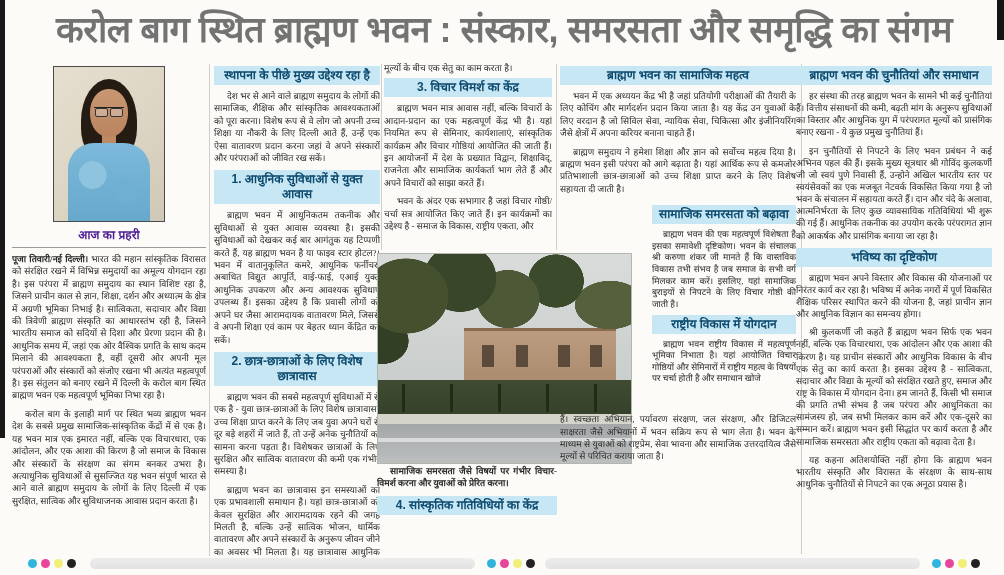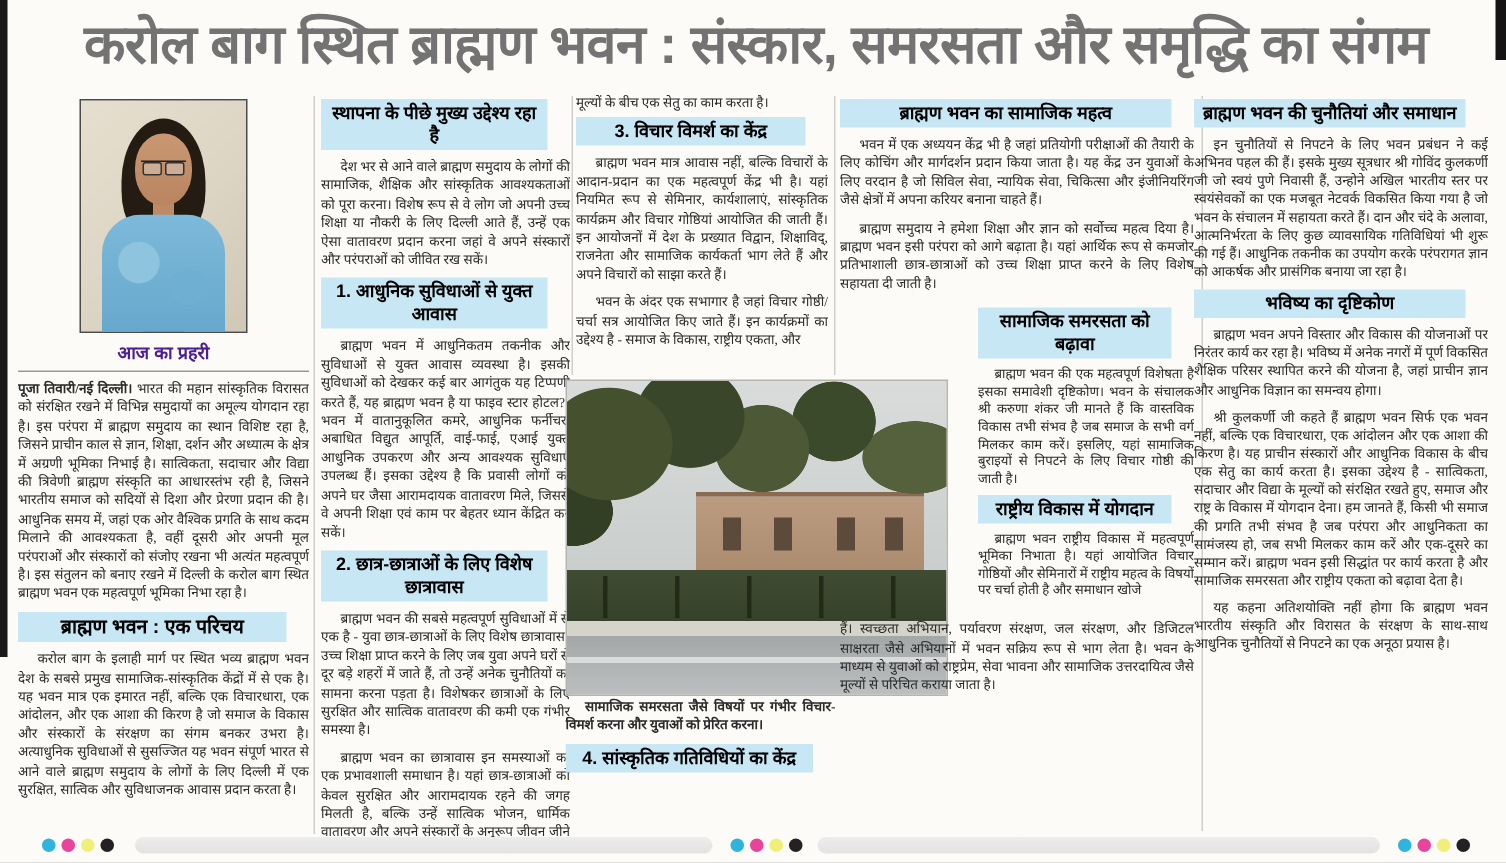--- a/index.html
+++ b/index.html
@@ -10,21 +10,21 @@
   .edge-right{position:absolute;right:0;top:0;width:7px;height:40px;background:#141414;}
   
   .headline{position:absolute;left:14px;top:4px;width:980px;height:52px;
     font-family:"Liberation Sans","DejaVu Sans",sans-serif;font-weight:700;font-size:36px;
     color:#737373;text-align:center;white-space:nowrap;overflow:hidden;letter-spacing:-0.5px;}
   
   .col{position:absolute;overflow:hidden;text-align:justify;}
   .col p{margin:0 0 6px 0;font-size:9px;line-height:1.38;text-indent:13px;}
   .col p.no-indent{text-indent:0;}
   .col .lead{font-size:9px;line-height:1.38;margin:0 0 4px 0;text-indent:0;}
-  h3.sec{margin:4px 15px 5px 0;padding:2px 3px;background:#c8e7f4;color:#000000;
+  h3.sec{margin:4px 0 5px 0;padding:2px 3px;background:#c8e7f4;color:#0c4a6e;
     font-family:"Liberation Sans","DejaVu Sans",sans-serif;font-weight:700;font-size:12px;
     text-align:center;line-height:1.25;}
   h3.sec.small{font-size:12px;}
   b.byline{margin-right:3px;}
   
   #col1{left:12px;top:62px;width:194px;height:506px;}
   .portrait-frame{width:110px;height:154px;margin:4px auto 4px auto;border:1px solid #4a4a4a;
     position:relative;overflow:hidden;background:linear-gradient(135deg,#e6dfcf 0%,#dcd5c4 55%,#cfc8b6 100%);}
   .portrait-hair{position:absolute;left:27px;top:12px;width:56px;height:84px;border-radius:50% 50% 42% 42%;background:#241c12;}
   .portrait-hair-long{position:absolute;left:30px;top:58px;width:50px;height:96px;border-radius:14px;background:#2a2115;}
@@ -104,21 +104,20 @@
       <div class="portrait-hair-long"></div>
       <div class="portrait-hair"></div>
       <div class="portrait-neck"></div>
       <div class="portrait-shirt"></div>
       <div class="portrait-face"></div>
       <div class="portrait-glasses"></div>
     </div>
     <div class="photo-caption">आज का प्रहरी</div>
     <hr class="caption-rule">
     <p class="no-indent"><b class="byline">पूजा तिवारी/नई दिल्ली।</b><span>भारत की महान सांस्कृतिक विरासत को संरक्षित रखने में विभिन्न समुदायों का अमूल्य योगदान रहा है। इस परंपरा में ब्राह्मण समुदाय का स्थान विशिष्ट रहा है, जिसने प्राचीन काल से ज्ञान, शिक्षा, दर्शन और अध्यात्म के क्षेत्र में अग्रणी भूमिका निभाई है। सात्विकता, सदाचार और विद्या की त्रिवेणी ब्राह्मण संस्कृति का आधारस्तंभ रही है, जिसने भारतीय समाज को सदियों से दिशा और प्रेरणा प्रदान की है। आधुनिक समय में, जहां एक ओर वैश्विक प्रगति के साथ कदम मिलाने की आवश्यकता है, वहीं दूसरी ओर अपनी मूल परंपराओं और संस्कारों को संजोए रखना भी अत्यंत महत्वपूर्ण है। इस संतुलन को बनाए रखने में दिल्ली के करोल बाग स्थित ब्राह्मण भवन एक महत्वपूर्ण भूमिका निभा रहा है।</span></p>
-    <h3 class="sec" style="font-size:13px;">ब्राह्मण भवन : एक परिचय</h3>
     <p>करोल बाग के इलाही मार्ग पर स्थित भव्य ब्राह्मण भवन देश के सबसे प्रमुख सामाजिक-सांस्कृतिक केंद्रों में से एक है। यह भवन मात्र एक इमारत नहीं, बल्कि एक विचारधारा, एक आंदोलन, और एक आशा की किरण है जो समाज के विकास और संस्कारों के संरक्षण का संगम बनकर उभरा है। अत्याधुनिक सुविधाओं से सुसज्जित यह भवन संपूर्ण भारत से आने वाले ब्राह्मण समुदाय के लोगों के लिए दिल्ली में एक सुरक्षित, सात्विक और सुविधाजनक आवास प्रदान करता है।</p>
   </div>
 
   <div class="col" id="col2">
     <h3 class="sec">स्थापना के पीछे मुख्य उद्देश्य रहा है</h3>
     <p>देश भर से आने वाले ब्राह्मण समुदाय के लोगों की सामाजिक, शैक्षिक और सांस्कृतिक आवश्यकताओं को पूरा करना। विशेष रूप से वे लोग जो अपनी उच्च शिक्षा या नौकरी के लिए दिल्ली आते हैं, उन्हें एक ऐसा वातावरण प्रदान करना जहां वे अपने संस्कारों और परंपराओं को जीवित रख सकें।</p>
     <h3 class="sec">1. आधुनिक सुविधाओं से युक्त आवास</h3>
     <p>ब्राह्मण भवन में आधुनिकतम तकनीक और सुविधाओं से युक्त आवास व्यवस्था है। इसकी सुविधाओं को देखकर कई बार आगंतुक यह टिप्पणी करते हैं, यह ब्राह्मण भवन है या फाइव स्टार होटल?। भवन में वातानुकूलित कमरे, आधुनिक फर्नीचर, अबाधित विद्युत आपूर्ति, वाई-फाई, एआई युक्त आधुनिक उपकरण और अन्य आवश्यक सुविधाएं उपलब्ध हैं। इसका उद्देश्य है कि प्रवासी लोगों को अपने घर जैसा आरामदायक वातावरण मिले, जिससे वे अपनी शिक्षा एवं काम पर बेहतर ध्यान केंद्रित कर सकें।</p>
     <h3 class="sec">2. छात्र-छात्राओं के लिए विशेष छात्रावास</h3>
     <p>ब्राह्मण भवन की सबसे महत्वपूर्ण सुविधाओं में से एक है - युवा छात्र-छात्राओं के लिए विशेष छात्रावास। उच्च शिक्षा प्राप्त करने के लिए जब युवा अपने घरों से दूर बड़े शहरों में जाते हैं, तो उन्हें अनेक चुनौतियों का सामना करना पड़ता है। विशेषकर छात्राओं के लिए सुरक्षित और सात्विक वातावरण की कमी एक गंभीर समस्या है।</p>
@@ -168,20 +167,21 @@
         <p>ब्राह्मण भवन की एक महत्वपूर्ण विशेषता है इसका समावेशी दृष्टिकोण। भवन के संचालक श्री करुणा शंकर जी मानते हैं कि वास्तविक विकास तभी संभव है जब समाज के सभी वर्ग मिलकर काम करें। इसलिए, यहां सामाजिक बुराइयों से निपटने के लिए विचार गोष्ठी की जाती है।</p>
         <h3 class="sec small">राष्ट्रीय विकास में योगदान</h3>
         <p>ब्राह्मण भवन राष्ट्रीय विकास में महत्वपूर्ण भूमिका निभाता है। यहां आयोजित विचार गोष्ठियों और सेमिनारों में राष्ट्रीय महत्व के विषयों पर चर्चा होती है और समाधान खोजे</p>
       </div>
     </div>
     <p class="no-indent">हैं। स्वच्छता अभियान, पर्यावरण संरक्षण, जल संरक्षण, और डिजिटल साक्षरता जैसे अभियानों में भवन सक्रिय रूप से भाग लेता है। भवन के माध्यम से युवाओं को राष्ट्रप्रेम, सेवा भावना और सामाजिक उत्तरदायित्व जैसे मूल्यों से परिचित कराया जाता है।</p>
   </div>
 
   <div class="col" id="col5">
     <h3 class="sec">ब्राह्मण भवन की चुनौतियां और समाधान</h3>
+    <p>हर संस्था की तरह ब्राह्मण भवन के सामने भी कई चुनौतियां हैं। वित्तीय संसाधनों की कमी, बढ़ती मांग के अनुरूप सुविधाओं का विस्तार और आधुनिक युग में परंपरागत मूल्यों को प्रासंगिक बनाए रखना - ये कुछ प्रमुख चुनौतियां हैं।</p>
     <p>इन चुनौतियों से निपटने के लिए भवन प्रबंधन ने कई अभिनव पहल की हैं। इसके मुख्य सूत्रधार श्री गोविंद कुलकर्णी जी जो स्वयं पुणे निवासी हैं, उन्होने अखिल भारतीय स्तर पर स्वयंसेवकों का एक मजबूत नेटवर्क विकसित किया गया है जो भवन के संचालन में सहायता करते हैं। दान और चंदे के अलावा, आत्मनिर्भरता के लिए कुछ व्यावसायिक गतिविधियां भी शुरू की गई हैं। आधुनिक तकनीक का उपयोग करके परंपरागत ज्ञान को आकर्षक और प्रासंगिक बनाया जा रहा है।</p>
     <h3 class="sec">भविष्य का दृष्टिकोण</h3>
     <p>ब्राह्मण भवन अपने विस्तार और विकास की योजनाओं पर निरंतर कार्य कर रहा है। भविष्य में अनेक नगरों में पूर्ण विकसित शैक्षिक परिसर स्थापित करने की योजना है, जहां प्राचीन ज्ञान और आधुनिक विज्ञान का समन्वय होगा।</p>
     <p>श्री कुलकर्णी जी कहते हैं ब्राह्मण भवन सिर्फ एक भवन नहीं, बल्कि एक विचारधारा, एक आंदोलन और एक आशा की किरण है। यह प्राचीन संस्कारों और आधुनिक विकास के बीच एक सेतु का कार्य करता है। इसका उद्देश्य है - सात्विकता, सदाचार और विद्या के मूल्यों को संरक्षित रखते हुए, समाज और राष्ट्र के विकास में योगदान देना। हम जानते हैं, किसी भी समाज की प्रगति तभी संभव है जब परंपरा और आधुनिकता का सामंजस्य हो, जब सभी मिलकर काम करें और एक-दूसरे का सम्मान करें। ब्राह्मण भवन इसी सिद्धांत पर कार्य करता है और सामाजिक समरसता और राष्ट्रीय एकता को बढ़ावा देता है।</p>
     <p>यह कहना अतिशयोक्ति नहीं होगा कि ब्राह्मण भवन भारतीय संस्कृति और विरासत के संरक्षण के साथ-साथ आधुनिक चुनौतियों से निपटने का एक अनूठा प्रयास है।</p>
   </div>
 
   <div class="reg-band">
     <div class="reg-dots" style="left:28px;">
       <div class="reg-dot" style="background:#2fb4de;"></div>

